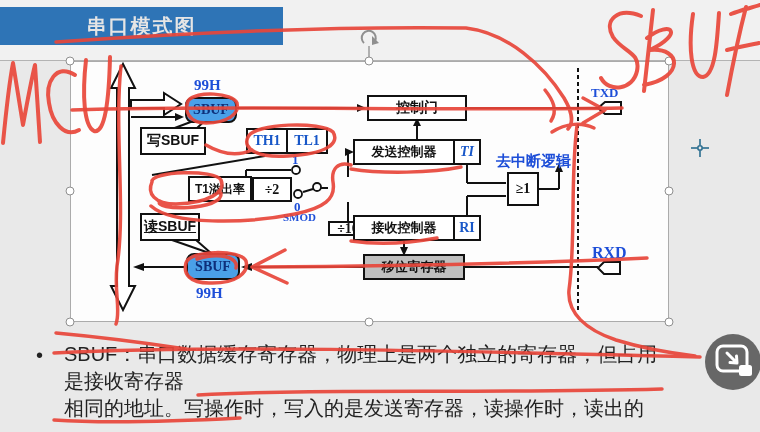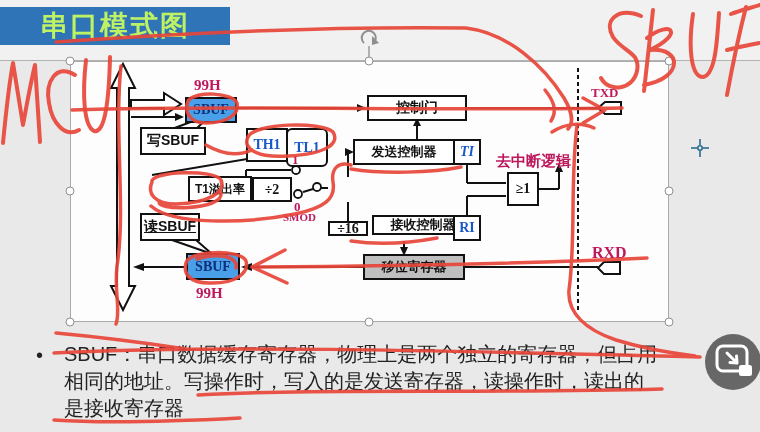--- a/index.html
+++ b/index.html
@@ -1,32 +1,32 @@
 <!DOCTYPE html>
 <html><head>
 <meta charset="utf-8">
 <style>
   html,body{margin:0;padding:0;}
   .stage{position:relative;width:760px;height:432px;background:#e9e9e9;overflow:hidden;
          font-family:"Liberation Sans",sans-serif;}
   .topband{position:absolute;left:0;top:0;width:760px;height:60px;background:#f1f1f1;}
   .slide-split{position:absolute;left:0;top:60px;width:760px;height:1px;background:#b3b3b3;}
-  .banner{position:absolute;left:0;top:7px;width:230px;height:38px;background:#2e74b6;
-          color:#bef264;font-size:28px;font-weight:bold;letter-spacing:2px;
+  .banner{position:absolute;left:0;top:7px;width:283px;height:38px;background:#2e74b6;
+          color:#e5e5e5;font-size:20px;font-weight:bold;letter-spacing:2px;
           display:flex;align-items:center;justify-content:center;}
   .frame{position:absolute;left:70px;top:61px;width:599px;height:261px;background:#fdfdfd;
          border:1px solid #ababab;box-sizing:border-box;}
   svg.layer{position:absolute;left:0;top:0;width:760px;height:432px;pointer-events:none;}
   .dbox{position:absolute;box-sizing:border-box;border:2px solid #111;background:#fff;
         display:flex;align-items:center;justify-content:center;font-weight:bold;color:#111;
         font-size:13px;white-space:nowrap;}
-  .blue{background:#4aa0e8;color:#0d2f7a;font-family:"Liberation Serif",serif;font-size:14px;}
+  .blue{background:#4aa0e8;color:#0d2f7a;font-family:"Liberation Serif",serif;font-size:14px;border-radius:8px;}
   .regtxt{color:#1857c8;font-family:"Liberation Serif",serif;font-size:14px;}
   .gray{background:#bfbfbf;}
-  .dlabel{position:absolute;font-weight:bold;color:#be185d;font-family:"Liberation Serif",serif;}
+  .dlabel{position:absolute;font-weight:bold;color:#1d4ed8;font-family:"Liberation Serif",serif;}
   .handle{position:absolute;width:9px;height:9px;border-radius:50%;background:#fff;
           border:1.5px solid #8f8f8f;box-sizing:border-box;transform:translate(-50%,-50%);}
   .notes{position:absolute;left:64px;top:341px;width:660px;color:#222;
          font-size:20px;line-height:27px;}
   .bullet{position:absolute;left:36px;top:344px;font-size:20px;color:#222;}
 </style>
 </head>
 <body>
 
 <div class="stage">
@@ -106,31 +106,31 @@
     </g>
   </svg>
 
   <div class="dbox blue" style="left:185px;top:97px;width:52px;height:26px;">SBUF</div>
   <div class="dlabel" style="left:194px;top:77px;font-size:15px;">99H</div>
   <div class="dbox" style="left:140px;top:127px;width:66px;height:28px;font-size:14px;">写SBUF</div>
   <div class="dbox" style="left:151px;top:176px;width:64px;height:26px;font-size:12px;margin-left:37px;">T1溢出率</div>
   <div class="dbox" style="left:140px;top:213px;width:60px;height:28px;font-size:14px;text-decoration:underline;">读SBUF</div>
   <div class="dbox blue" style="left:186px;top:253px;width:54px;height:27px;">SBUF</div>
   <div class="dlabel" style="left:196px;top:285px;font-size:15px;">99H</div>
-  <div class="dbox regtxt" style="left:246px;top:128px;width:42px;height:34px;">TH1</div>
-  <div class="dbox regtxt" style="left:286px;top:128px;width:42px;height:39px;border-radius:6px;">TL1</div>
+  <div class="dbox regtxt" style="left:246px;top:128px;width:42px;height:26px;">TH1</div>
+  <div class="dbox regtxt" style="left:286px;top:128px;width:42px;height:26px;">TL1</div>
   <div class="dbox" style="left:252px;top:177px;width:40px;height:25px;font-family:'Liberation Serif',serif;font-size:14px;">÷2</div>
   <div class="dbox" style="left:328px;top:177px;width:40px;height:15px;font-family:'Liberation Serif',serif;font-size:14px;margin-top:44px;">÷16</div>
   <div class="dlabel" style="left:292px;top:152px;font-size:13px;">1</div>
   <div class="dlabel" style="left:294px;top:199px;font-size:13px;">0</div>
   <div class="dlabel" style="left:283px;top:211px;font-size:11px;">SMOD</div>
   <div class="dbox" style="left:367px;top:95px;width:100px;height:26px;font-size:14px;">控制门</div>
   <div class="dbox" style="left:353px;top:139px;width:102px;height:26px;">发送控制器</div>
   <div class="dbox regtxt" style="left:453px;top:139px;width:28px;height:26px;font-style:italic;">TI</div>
-  <div class="dbox" style="left:372px;top:215px;width:102px;height:20px;">接收控制器</div>
+  <div class="dbox" style="left:353px;top:215px;width:102px;height:26px;">接收控制器</div>
   <div class="dbox regtxt" style="left:453px;top:215px;width:28px;height:26px;">RI</div>
   <div class="dbox" style="left:507px;top:172px;width:32px;height:34px;font-family:'Liberation Serif',serif;font-size:14px;">≥1</div>
   <div class="dlabel" style="left:496px;top:144px;font-size:15px;font-family:'Liberation Sans',sans-serif;margin-top:8px;">去中断逻辑</div>
   <div class="dbox gray" style="left:363px;top:254px;width:102px;height:26px;">移位寄存器</div>
   <div class="dlabel" style="left:591px;top:85px;font-size:13px;">TXD</div>
   <div class="dlabel" style="left:592px;top:244px;font-size:16px;text-align:right;">RXD</div>
 
   <svg class="layer" viewBox="0 0 760 432">
     <line x1="369" y1="46" x2="369" y2="60" stroke="#9a9a9a" stroke-width="1.5"></line>
     <path d="M364,43 A7,7 0 1 1 375,41" fill="none" stroke="#8f8f8f" stroke-width="2"></path>
@@ -141,22 +141,22 @@
   <div class="handle" style="left:669px;top:61px;"></div>
   <div class="handle" style="left:70px;top:191px;"></div>
   <div class="handle" style="left:669px;top:191px;"></div>
   <div class="handle" style="left:70px;top:322px;"></div>
   <div class="handle" style="left:369px;top:322px;"></div>
   <div class="handle" style="left:669px;top:322px;"></div>
 
   <div class="bullet">•</div>
   <div class="notes">
     <div>SBUF：串口数据缓存寄存器，物理上是两个独立的寄存器，但占用</div>
+    <div>是接收寄存器</div>
     <div>相同的地址。写操作时，写入的是发送寄存器，读操作时，读出的</div>
-    <div>是接收寄存器</div>
   </div>
 
   <svg class="layer" viewBox="0 0 760 432">
     <g stroke="#e8463a" stroke-width="3.5" fill="none" stroke-linecap="round" stroke-linejoin="round" opacity="0.92">
       <path d="M56,42 C170,34 330,26 466,28 C508,33 544,66 564,98 C571,110 575,121 568,129"></path>
       <path d="M545,90 C553,100 558,110 551,121 M583,98 L605,110 M583,123 L605,110 M552,132 C566,123 582,122 594,128"></path>
       <path d="M72,110 C230,105 430,111 622,108"></path>
       <path d="M121,66 C114,130 126,210 117,266 C114,294 121,310 116,324"></path>
       <path d="M56,333 C100,337 146,343 186,349"></path>
       <path d="M188,101 C196,90 233,93 237,103 C240,114 227,123 206,123 C189,123 184,111 188,101"></path>

